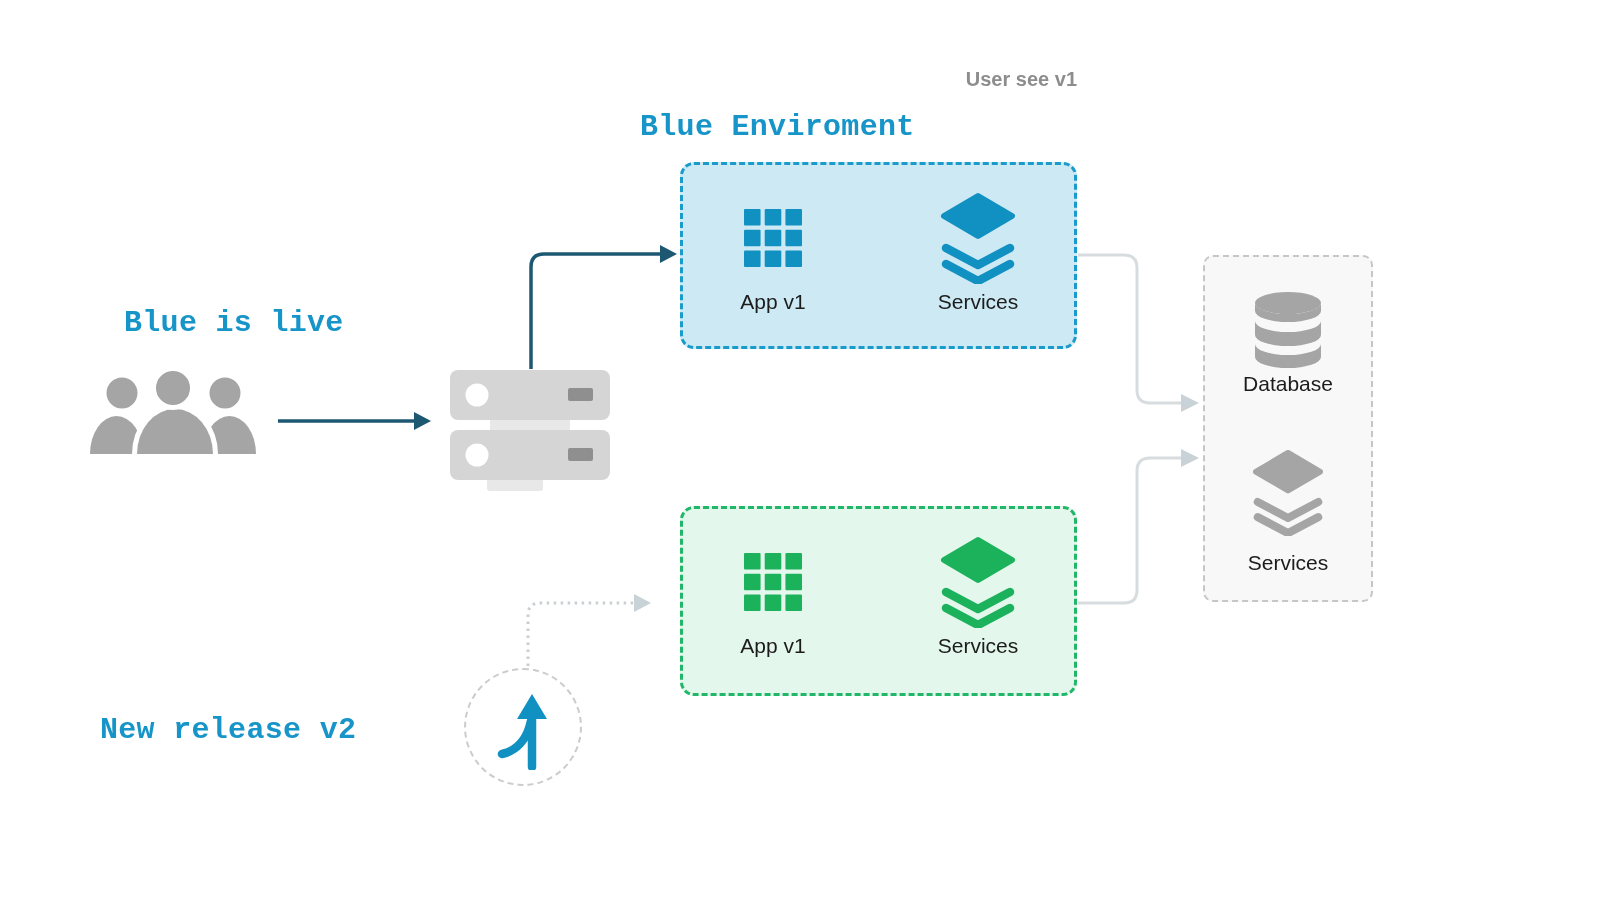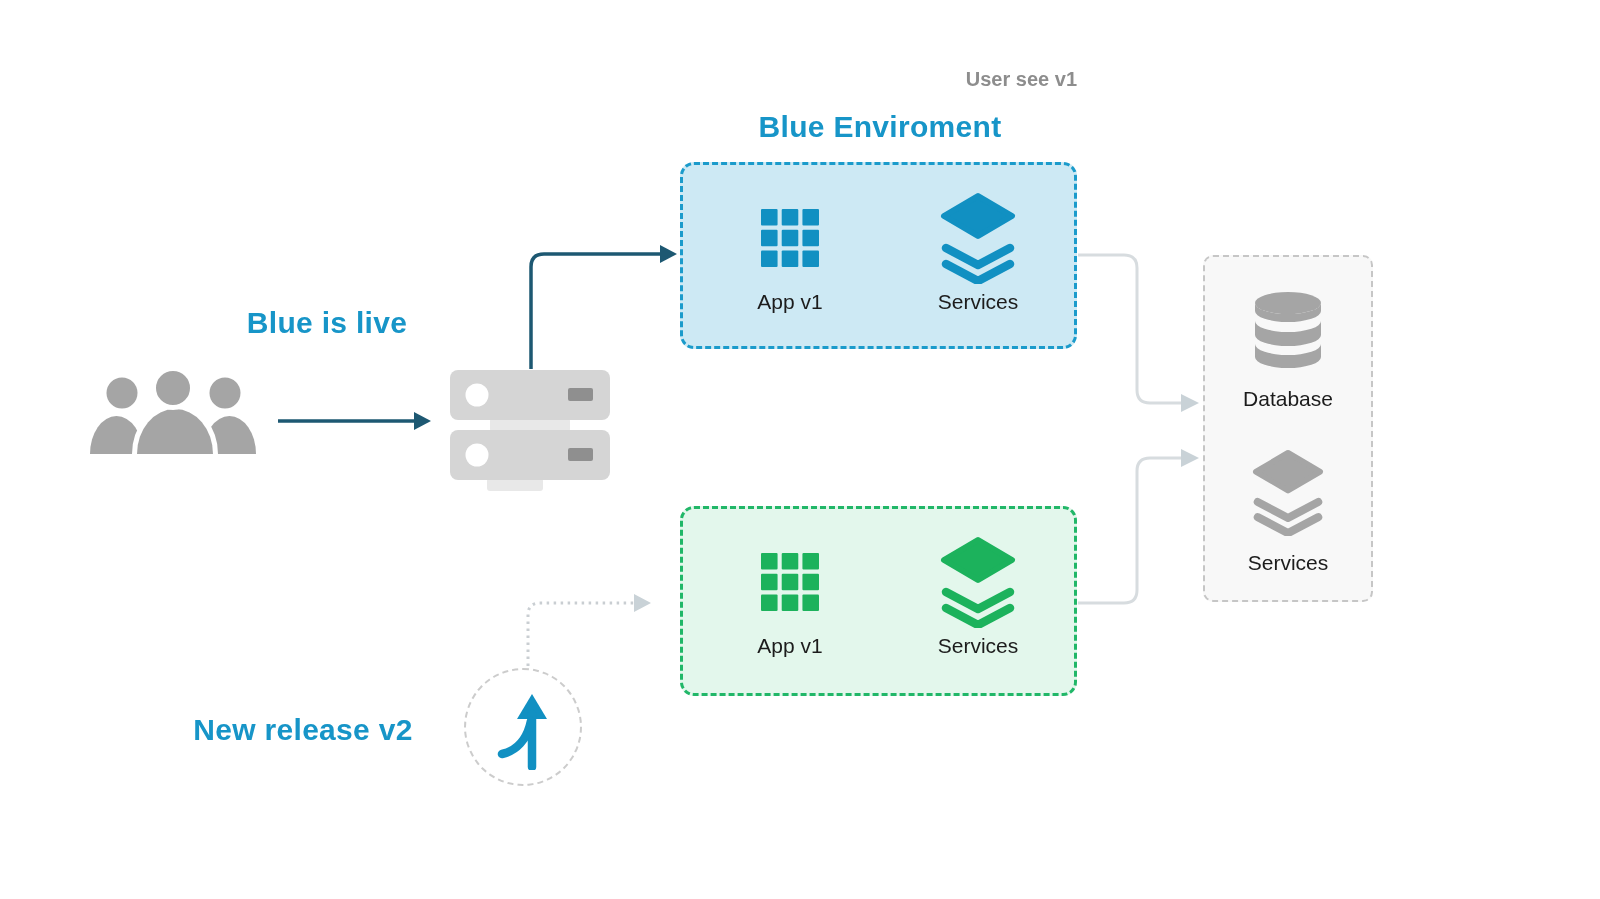--- a/index.html
+++ b/index.html
@@ -10,31 +10,31 @@
     --server_body:#d5d5d5; --server_tab:#e8e8e8; --server_slot:#8f8f8f;
     --connector:#d7dcdf; --connector_head:#c9d2d7; --dotted:#c9ced2;
     --circle_border:#cccccc; --db_fill:#f8f8f8; --db_border:#c6c6c6;
     --label_dark:#1c1c1c; --bg:#ffffff;
   }
   html,body{margin:0;padding:0;background:var(--bg);}
   .stage{position:relative;width:1600px;height:899px;background:var(--bg);overflow:hidden;
          font-family:"Liberation Sans",sans-serif;}
   .abs{position:absolute;}
   .caption{font-weight:bold;font-size:20px;line-height:26px;color:var(--gray_text);text-align:right;}
-  .env-title{font-family:Liberation Sans, sans-serif;font-weight:700;font-size:30px;
-             line-height:34px;text-align:center;letter-spacing:.3px;}
+  .env-title{font-family:Liberation Mono, monospace;font-weight:700;font-size:30px;
+             line-height:34px;letter-spacing:.3px;}
   .blue-text{color:var(--blue);}
   .green-text{color:var(--green);}
   .env-box{border-radius:14px;box-sizing:border-box;}
   .blue-box{background:var(--blue_fill);border:3px dashed var(--blue_border);}
   .green-box{background:var(--green_fill);border:3px dashed var(--green_border);}
   .db-box{background:var(--db_fill);border:2px dashed var(--db_border);border-radius:10px;box-sizing:border-box;}
   .env-col{position:absolute;top:0;width:160px;height:100%;display:flex;flex-direction:column;
            align-items:center;padding-top:24px;box-sizing:border-box;}
-  .col-1{left:27px;} .col-2{left:215px;}
+  .col-1{left:10px;} .col-2{left:215px;}
   .icon-wrap{height:98px;display:flex;align-items:center;justify-content:center;}
   .env-label{font-size:21px;line-height:26px;color:var(--label_dark);margin-top:2px;text-align:center;}
   .db-group{position:absolute;left:0;width:100%;display:flex;flex-direction:column;align-items:center;}
   .dashed-circle{border:2px dashed var(--circle_border);border-radius:50%;box-sizing:border-box;}
   
   .grid-b rect{fill:var(--blue_icon);} .grid-g rect{fill:var(--green_icon);}
   .diamond{stroke-width:6;stroke-linejoin:round;}
   .chev{fill:none;stroke-width:8.5;stroke-linecap:round;stroke-linejoin:round;}
   .diamond-b{fill:var(--blue_icon);stroke:var(--blue_icon);} .chev-b{stroke:var(--blue_icon);}
   .diamond-g{fill:var(--green_icon);stroke:var(--green_icon);} .chev-g{stroke:var(--green_icon);}
@@ -177,21 +177,21 @@
   </svg>
 
   <div class="abs db-box" style="left:1203px;top:255px;width:170px;height:347px;">
     <div class="db-group" style="top:34px;">
       <svg width="70" height="78" viewBox="0 0 70 78">
         <ellipse class="cyl" cx="35" cy="12" rx="33" ry="11"></ellipse>
         <path class="cyl" d="M2,12 a33,11 0 0 0 66,0 v8 a33,11 0 0 1 -66,0 z"></path>
         <path class="cyl" d="M2,30 a33,11 0 0 0 66,0 v14 a33,11 0 0 1 -66,0 z"></path>
         <path class="cyl" d="M2,53 a33,11 0 0 0 66,0 v13 a33,11 0 0 1 -66,0 z"></path>
       </svg>
-      <div class="env-label" style="margin-top:17px;">Database</div>
+      <div class="env-label" style="margin-top:2px;">Database</div>
     </div>
     <div class="db-group" style="top:192px;">
       <svg width="72" height="87" viewBox="0 0 76 92">
         <path class="diamond diamond-x" d="M38,4 L72,24 L38,44 L4,24 Z"></path>
         <path class="chev chev-x" d="M6,56 L38,73 L70,56"></path>
         <path class="chev chev-x" d="M6,72 L38,89 L70,72"></path>
       </svg>
       <div class="env-label" style="margin-top:14px;">Services</div>
     </div>
   </div>

